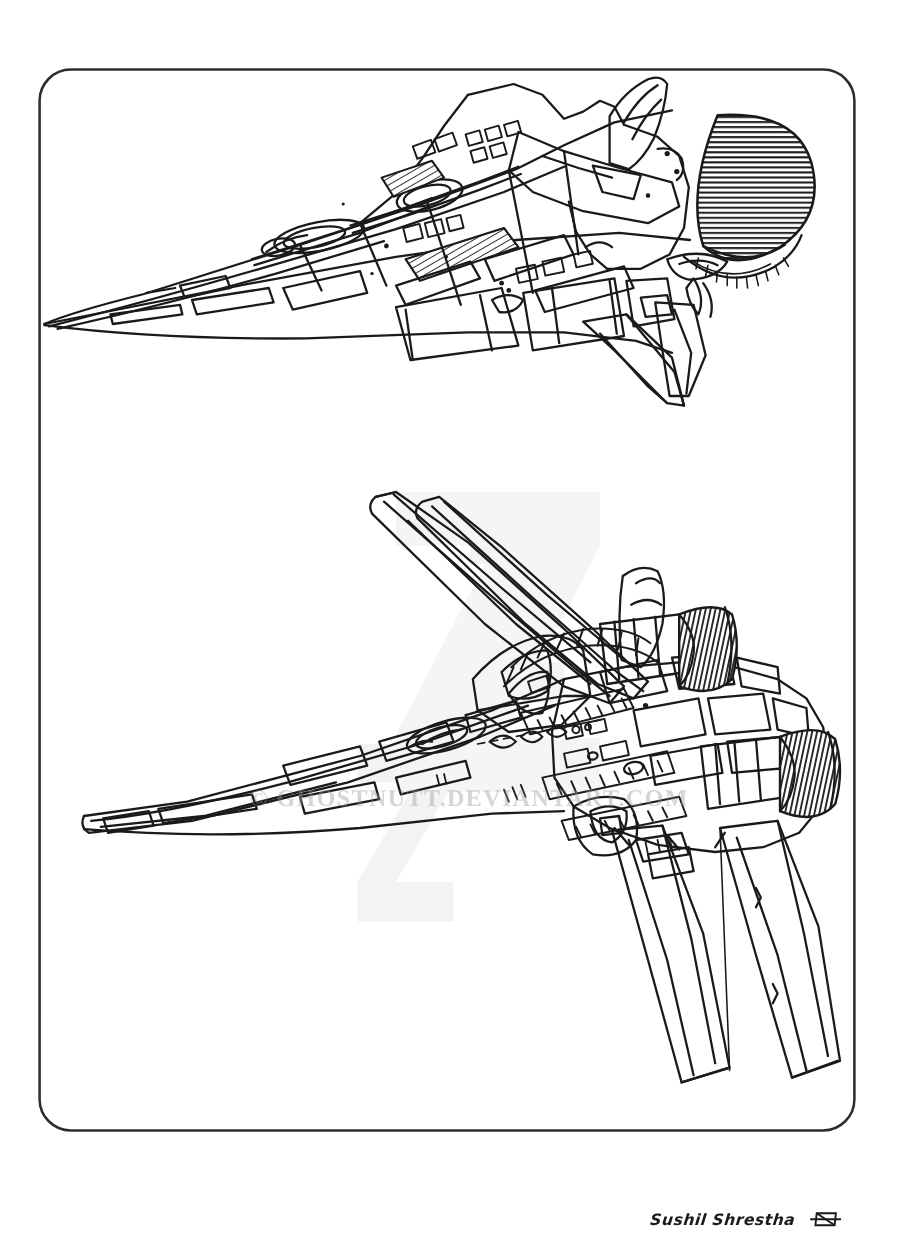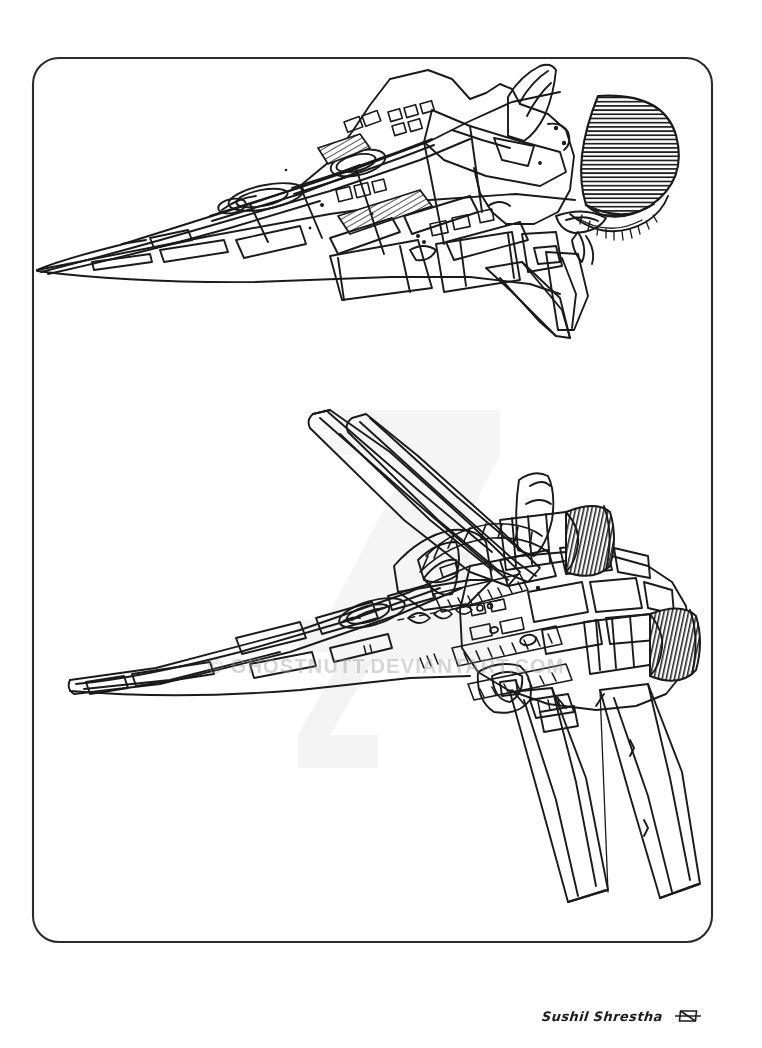--- a/index.html
+++ b/index.html
@@ -38,21 +38,21 @@
     font-style: italic;
     font-weight: 600;
     transform: skewX(-6deg);
     white-space: nowrap;
     pointer-events: none;
   }
   .wm-label {
     position: absolute;
     left: 208px;
     top: 655px;
-    font-family: Liberation Sans, sans-serif;
+    font-family: Liberation Serif, serif;
     font-size: 20px;
     font-weight: 700;
     letter-spacing: 1.2px;
     color: rgba(150,150,150,0.40);
     white-space: nowrap;
     pointer-events: none;
   }
 </style>
 </head>
 <body>

